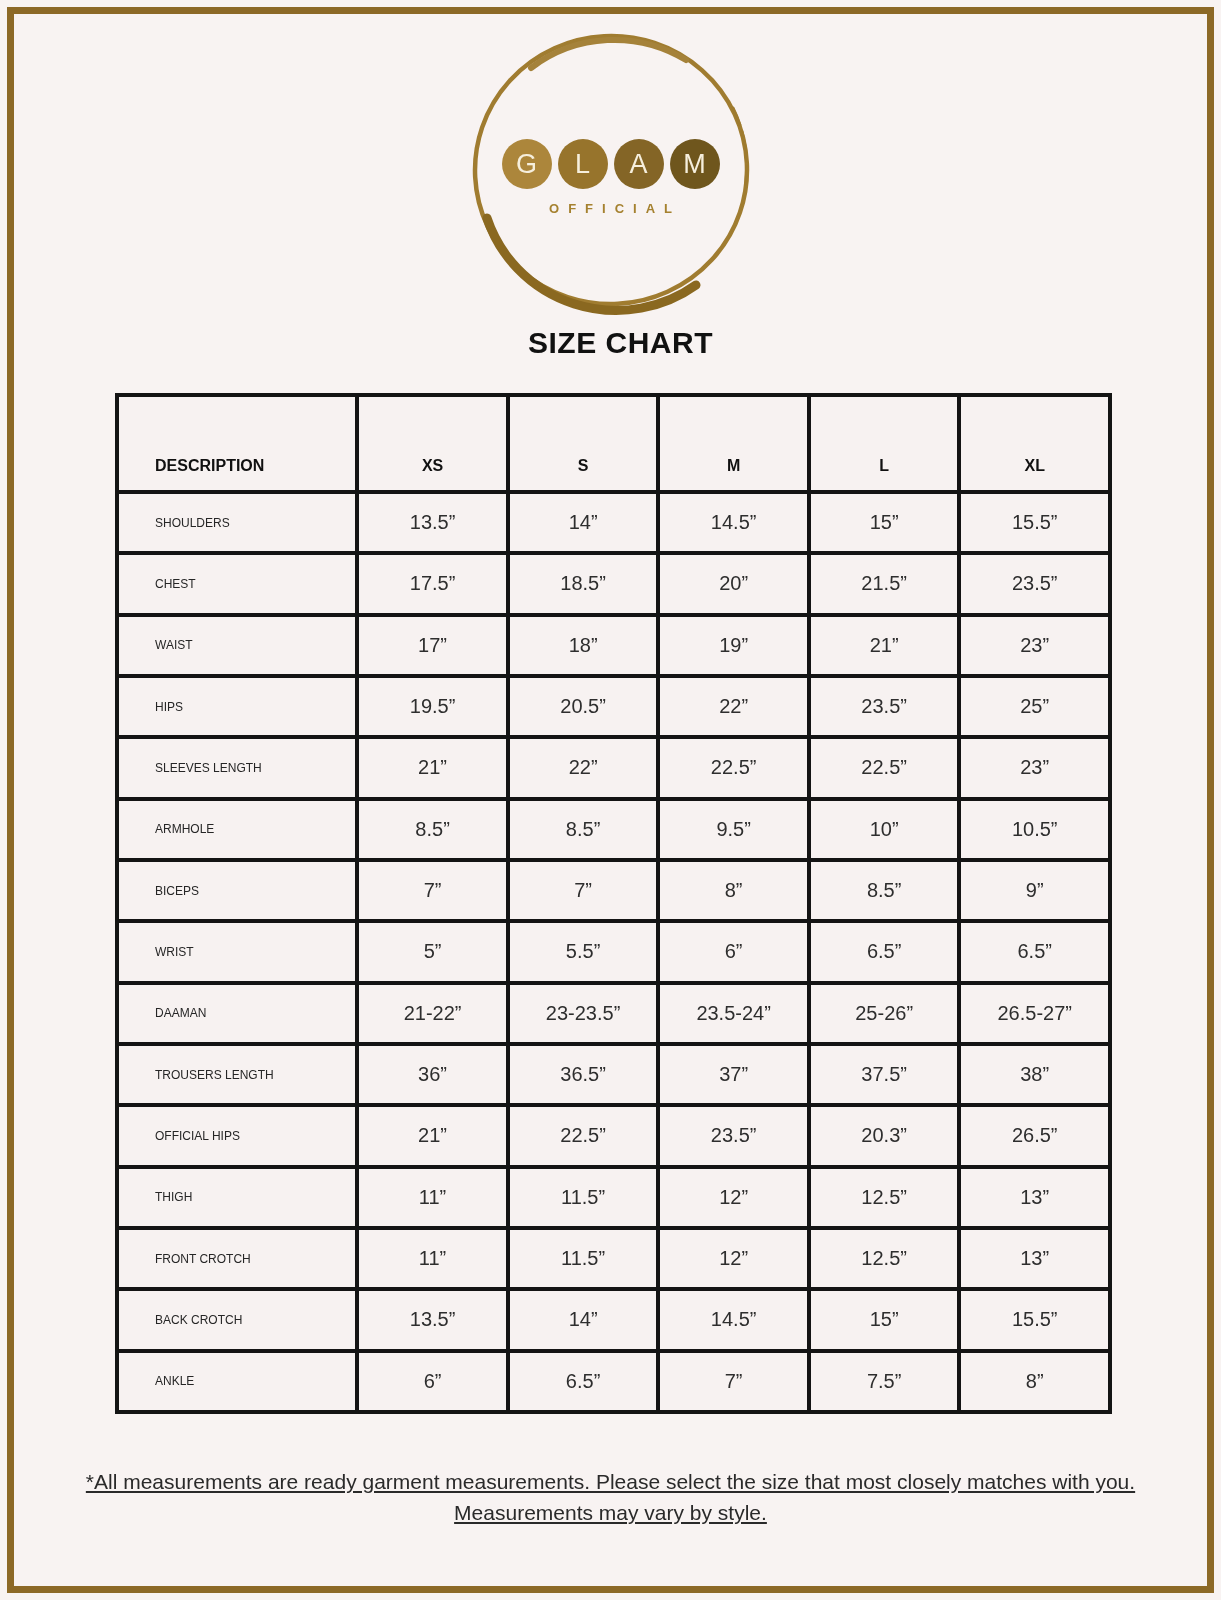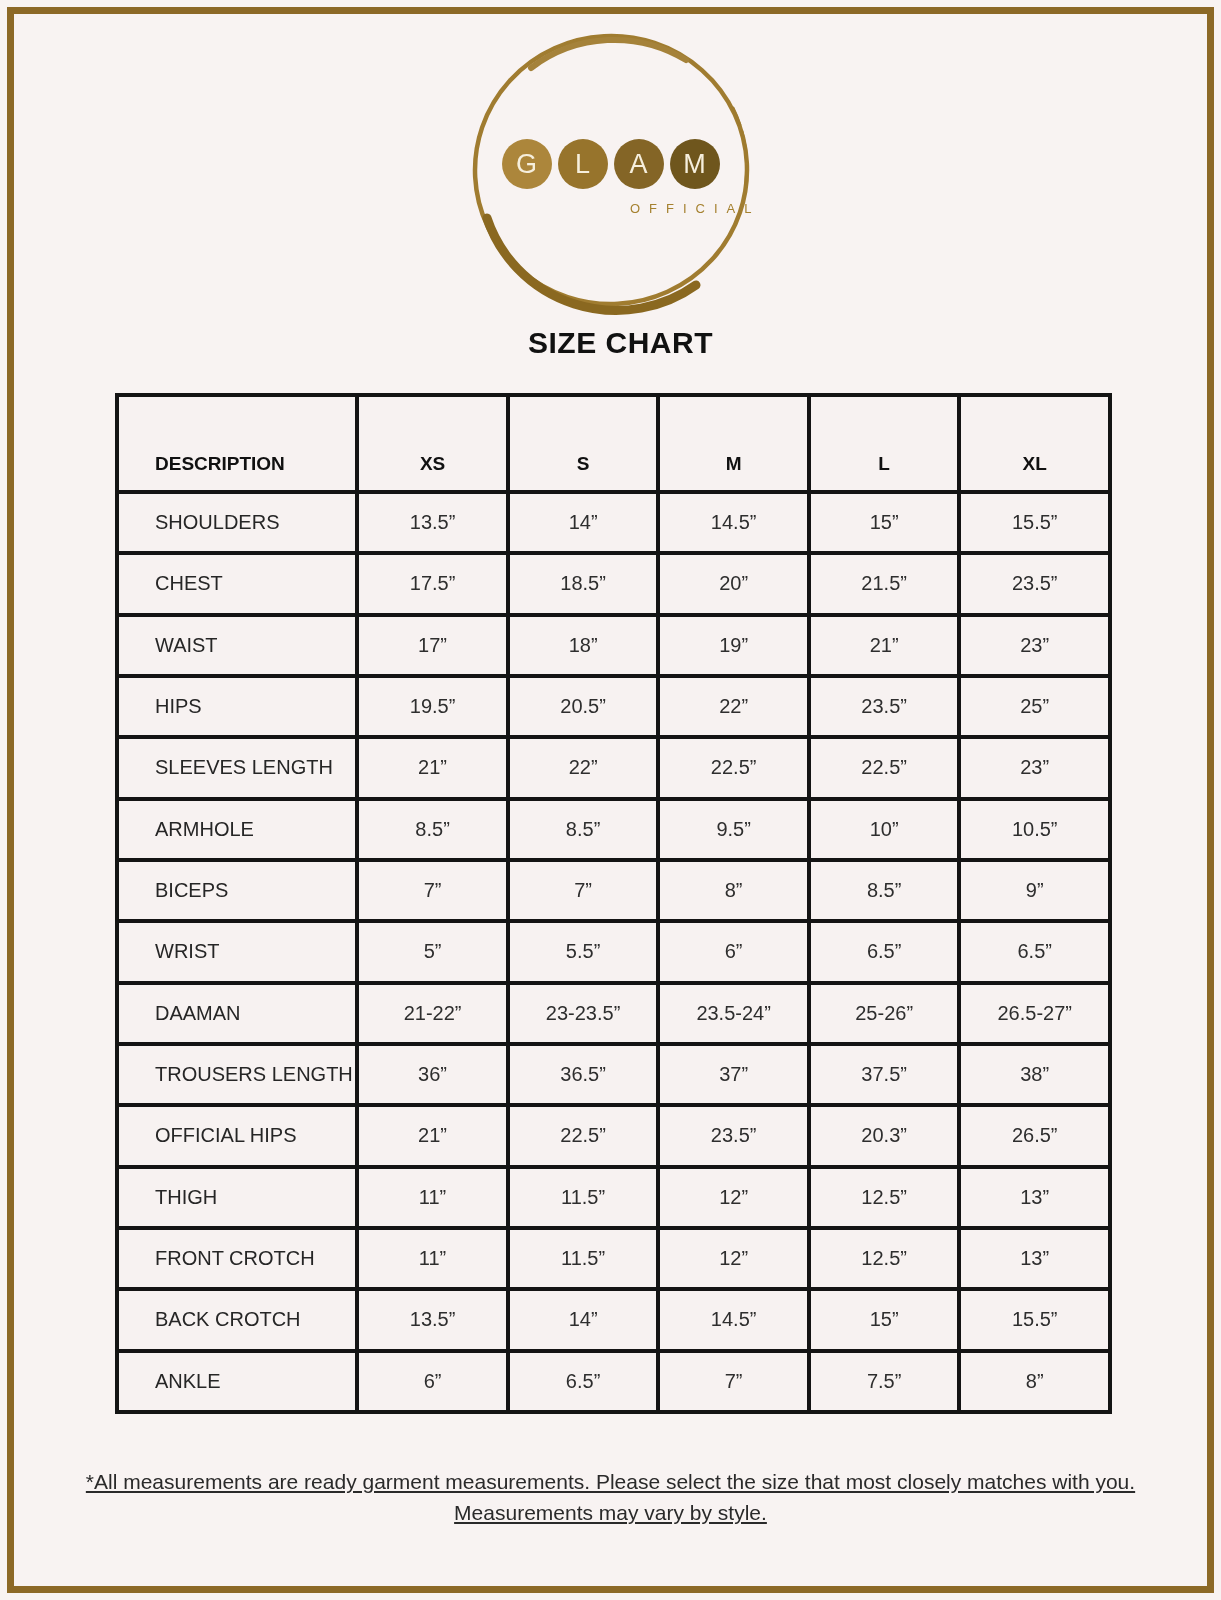--- a/index.html
+++ b/index.html
@@ -36,26 +36,26 @@
     border-radius: 50%;
     display: flex; align-items: center; justify-content: center;
     color: #f6efdd;
     font-size: 27px;
     font-weight: 400;
     letter-spacing: 0;
   }
   .official {
     position: absolute;
     top: 173px; left: 0; width: 100%;
-    text-align: right;
+    text-align: center;
     color: #a5812f;
     font-size: 13px;
     letter-spacing: 9px;
     text-indent: 9px; 
-    font-weight: 400;
+    font-weight: 700;
   }
 
   
   .page-title {
     position: absolute;
     top: 326px; left: 0; width: 100%;
     text-align: center;
     font-size: 30px;
     font-weight: bold;
     color: #111;
@@ -75,37 +75,37 @@
     table-layout: fixed;
     background: #f7f2f1;
   }
   table.size-table th, table.size-table td {
     border: 4px solid #141414;
   }
   table.size-table th {
     height: 97px;
     vertical-align: bottom;
     padding-bottom: 15px;
-    font-size: 19px;
+    font-size: 16px;
     font-weight: bold;
     color: #111;
     text-align: center;
   }
   table.size-table th.desc-col { text-align: left; padding-left: 36px; }
   table.size-table td {
     font-size: 20px;
     color: #2e2e2e;
     text-align: center;
     vertical-align: middle;
   }
   table.size-table td.desc-col {
     text-align: left;
     padding-left: 36px;
     color: #262626;
-    font-size: 20px;
+    font-size: 12px;
   }
   col.c-desc { width: 24.2%; }
   col.c-size { width: 15.16%; }
 
   
   .footnote {
     position: absolute;
     top: 1466px; left: 0; width: 100%;
     text-align: center;
     font-size: 21px;

